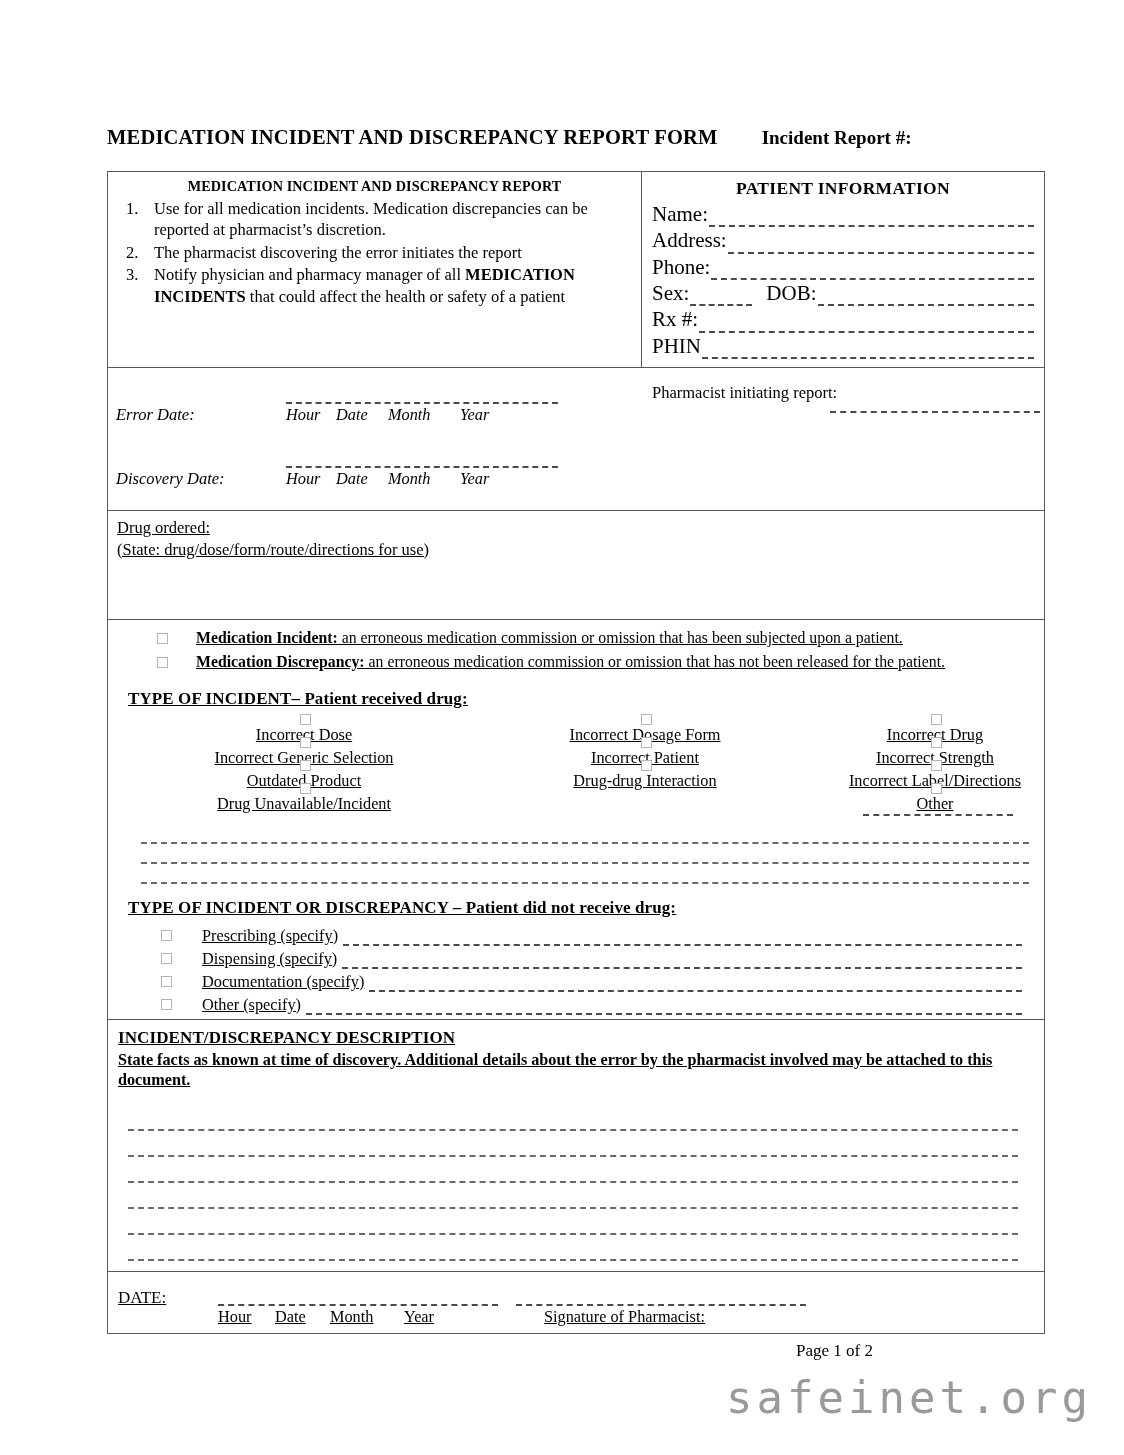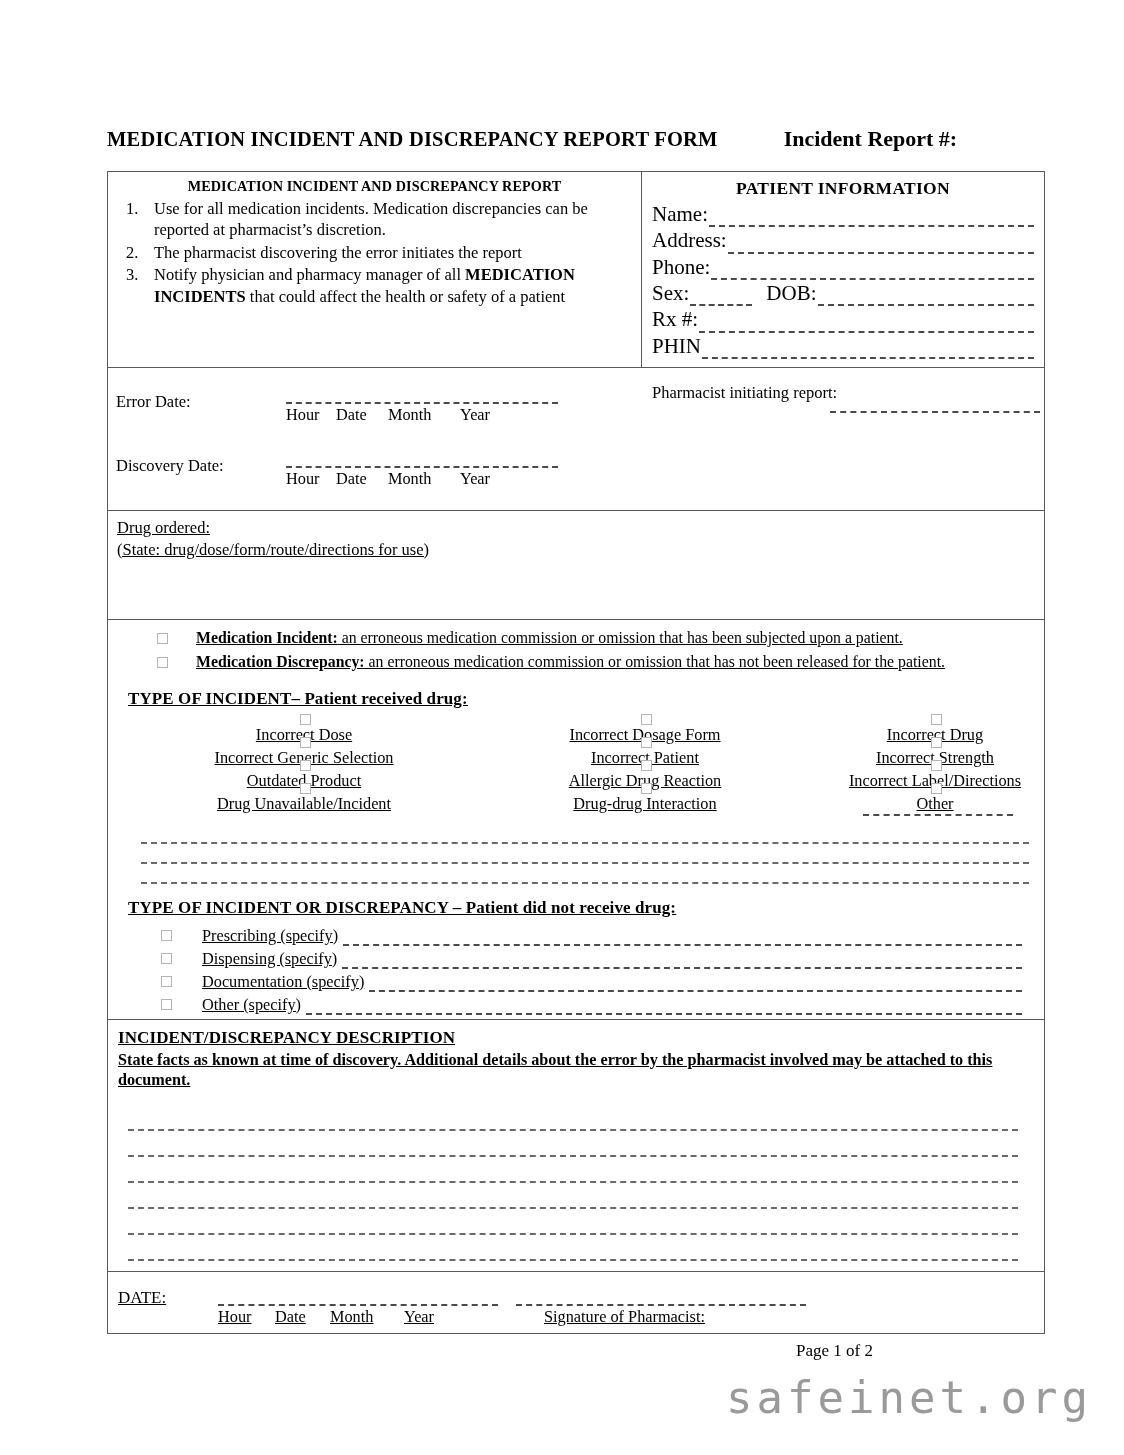--- a/index.html
+++ b/index.html
@@ -32,23 +32,23 @@
     display: flex;
     align-items: baseline;
   }
   .doc-title {
     font-size: 20.5px;
     font-weight: bold;
     letter-spacing: 0.2px;
     white-space: nowrap;
   }
   .incident-no {
-    font-size: 22px;
+    font-size: 19px;
     font-weight: bold;
-    margin-left: 66px;
+    margin-left: 44px;
     white-space: nowrap;
   }
 
   
   .table {
     position: absolute;
     left: 107px;
     top: 171px;
     width: 938px;
     border: 1.5px solid #595959;
@@ -125,21 +125,21 @@
   
   .daterow {
     display: flex;
     width: 100%;
     min-height: 118px;
     box-sizing: border-box;
   }
   .date-left { width: 534px; flex: 0 0 534px; padding: 8px 8px 6px 8px; box-sizing: border-box; }
   .date-right { flex: 1; padding: 14px 10px 6px 10px; box-sizing: border-box; }
 
-  .date-block { display: flex; align-items: center; margin-bottom: 15px; }
+  .date-block { display: flex; align-items: flex-end; margin-bottom: 15px; font-style: italic; }
   .date-label { font-size: 16.5px; flex: 0 0 170px; padding-top: 3px; }
   .date-fields { flex: 0 0 272px; }
   .date-rule { border-bottom: 2px dashed #4a4a4a; height: 26px; }
   .date-units {
     display: flex;
     font-size: 16.3px;
     padding-top: 1px;
   }
   .date-units span { flex: 0 0 auto; }
   .u1 { width: 50px; }
@@ -471,24 +471,20 @@
             <div class="citem">
               <span class="cbx2"></span>
               <span class="clabel">Incorrect Dosage Form</span>
             </div>
             <div class="citem">
               <span class="cbx2"></span>
               <span class="clabel">Incorrect Patient</span>
             </div>
             <div class="citem">
               <span class="cbx2"></span>
-              <span class="clabel">Allergic Drug Reaction</span>
-            </div>
-            <div class="citem">
-              <span class="cbx2"></span>
               <span class="clabel">Drug-drug Interaction</span>
             </div>
           </div>
 
           <div class="ccol c3">
             <div class="citem">
               <span class="cbx2"></span>
               <span class="clabel">Incorrect Drug</span>
             </div>
             <div class="citem">

